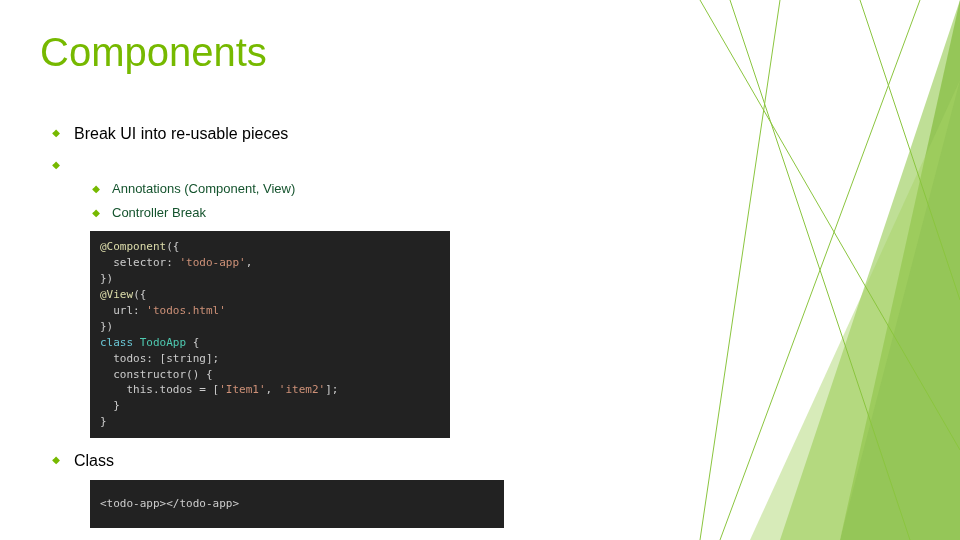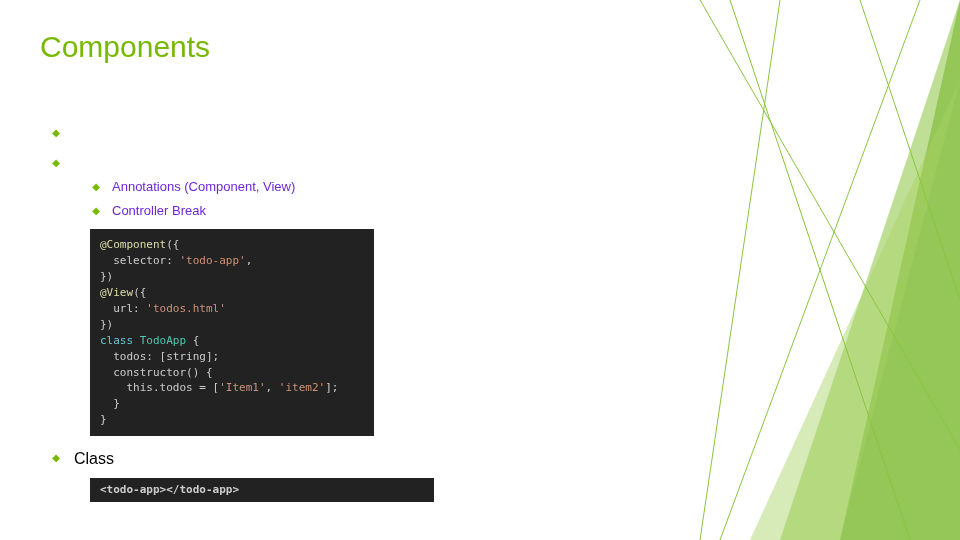--- a/index.html
+++ b/index.html
@@ -1,46 +1,47 @@
 <!DOCTYPE html>
 <html><head>
 <meta charset="utf-8">
 <style>
   * { margin: 0; padding: 0; box-sizing: border-box; }
   html, body { width: 960px; height: 540px; font-family: Verdana, Geneva, sans-serif; background: #fff; overflow: hidden; }
   .slide { position: relative; width: 960px; height: 540px; }
-  .title { position: absolute; top: 30px; left: 40px; font-size: 30px; font-weight: 400; color: #76b900; font-family: Verdana, Geneva, sans-serif; }
+  .title { position: absolute; top: 30px; left: 40px; font-size: 40px; font-weight: 400; color: #76b900; font-family: Verdana, Geneva, sans-serif; }
   .content { position: absolute; top: 125px; left: 50px; right: 300px; }
   .b1 { margin-bottom: 14px; }
   .b1-row { display: flex; align-items: flex-start; gap: 12px; }
   .b2 { margin-left: 40px; margin-top: 8px; margin-bottom: 8px; }
   .b2-row { display: flex; align-items: flex-start; gap: 10px; }
   .b1-text { font-size: 16px; color: #000; font-family: Verdana, Geneva, sans-serif; }
-  .b2-text { font-size: 13px; color: #6d28d9; font-family: Verdana, Geneva, sans-serif; }
+  .b2-text { font-size: 13px; color: #14532d; font-family: Verdana, Geneva, sans-serif; }
   .diamond { color: #76b900; font-size: 10px; line-height: 1.6; display: inline-block; width: 12px; text-align: center; }
-  .code-block { background: #222; color: #ccc; font-family: Consolas, monospace; font-size: 11px; line-height: 1.45; padding: 8px 10px; margin-left: 40px; margin-top: 10px; width: 284px; }
+  .code-block { background: #222; color: #ccc; font-family: Consolas, monospace; font-size: 11px; line-height: 1.45; padding: 8px 10px; margin-left: 40px; margin-top: 10px; width: 360px; }
   .code-block .kw { color: #6bc7d6; }
   .code-block .ann { color: #dcdcaa; }
   .code-block .str { color: #ce9178; }
   .code-block .cls { color: #4ec9b0; }
-  .code-block.small { width: 344px; padding: 4px 10px; font-weight: bold; }
+  .code-block.small { width: 414px; padding: 16px 10px; }
   .decor { position: absolute; right: 0; top: 0; width: 300px; height: 540px; pointer-events: none; }
 </style>
 </head>
 <body>
 
 <div class="slide">
 
   <h1 class="title">Components</h1>
 
   <div class="content">
 
     <div class="b1">
       <div class="b1-row">
         <span class="diamond">◆</span>
+        <span class="b1-text">Break UI into re-usable pieces</span>
       </div>
     </div>
 
     <div class="b1">
       <div class="b1-row">
         <span class="diamond">◆</span>
       </div>
 
       <div class="b2">
         <div class="b2-row">

